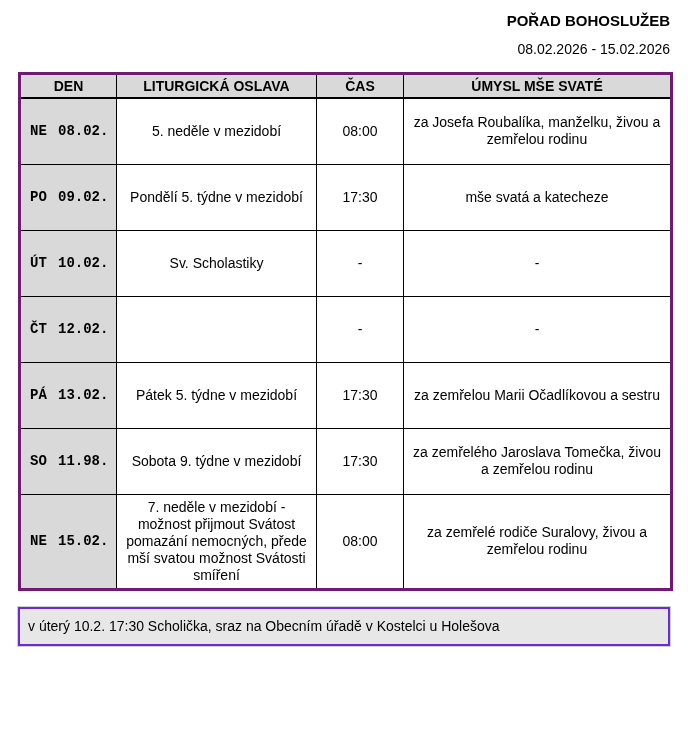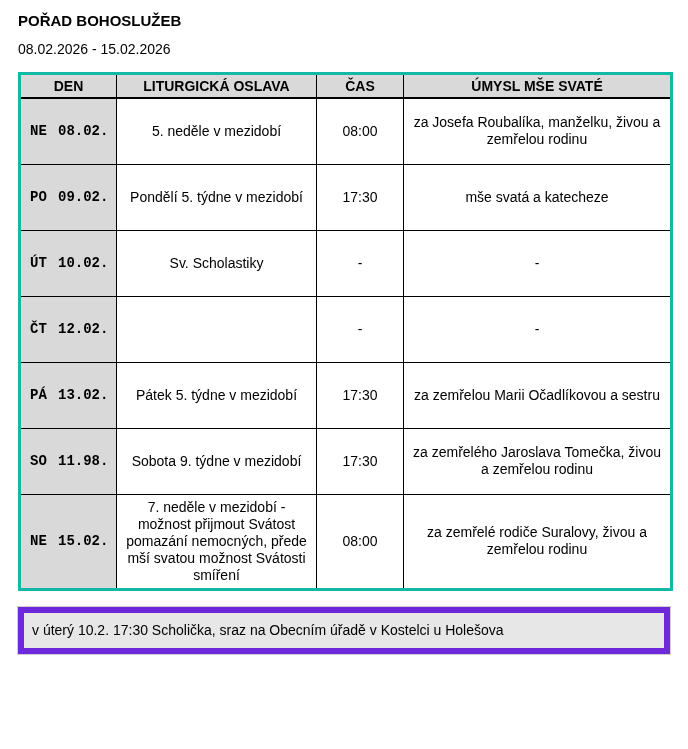--- a/index.html
+++ b/index.html
@@ -9,37 +9,37 @@
     color: #000000;
     font-family: "Liberation Sans", "DejaVu Sans", sans-serif;
   }
   .page {
     width: 688px;
     height: 749px;
     box-sizing: border-box;
     padding: 10px 18px 0 18px;
     background: #ffffff;
   }
-  .title-block { text-align: left; }
+  .title-block { text-align: right; }
   .title, .subtitle {
     font-weight: bold;
     font-size: 15px;
     line-height: 21px;
   }
   .date-range {
     font-size: 14px;
     line-height: 21px;
     margin-top: 8px;
   }
   table.schedule {
     width: 652px;
     margin-top: 12px;
     border-collapse: collapse;
     table-layout: fixed;
-    border: 3px solid #14b8a6;
+    border: 3px solid #701a75;
   }
   table.schedule th {
     background: #d9d9d9;
     font-size: 14px;
     font-weight: bold;
     border: 1px solid #000000;
     border-bottom: 2px solid #000000;
     padding: 3px 2px;
     height: 16px;
     text-align: center;
@@ -64,21 +64,21 @@
   }
   td.day .abbr { display: inline-block; min-width: 28px; }
   .col-day { width: 97px; }
   .col-celebration { width: 200px; }
   .col-time { width: 87px; }
   .col-intention { width: 268px; }
   .note-bar {
     width: 652px;
     box-sizing: border-box;
     margin-top: 16px;
-    border: 6px solid #6d28d9;
+    border: 2px solid #6d28d9;
     outline: 1px solid #d0d0d0;
     background: #e7e7e7;
     padding: 9px 8px;
     font-size: 14px;
     line-height: 17px;
   }
 </style>
 </head>
 <body>
 

